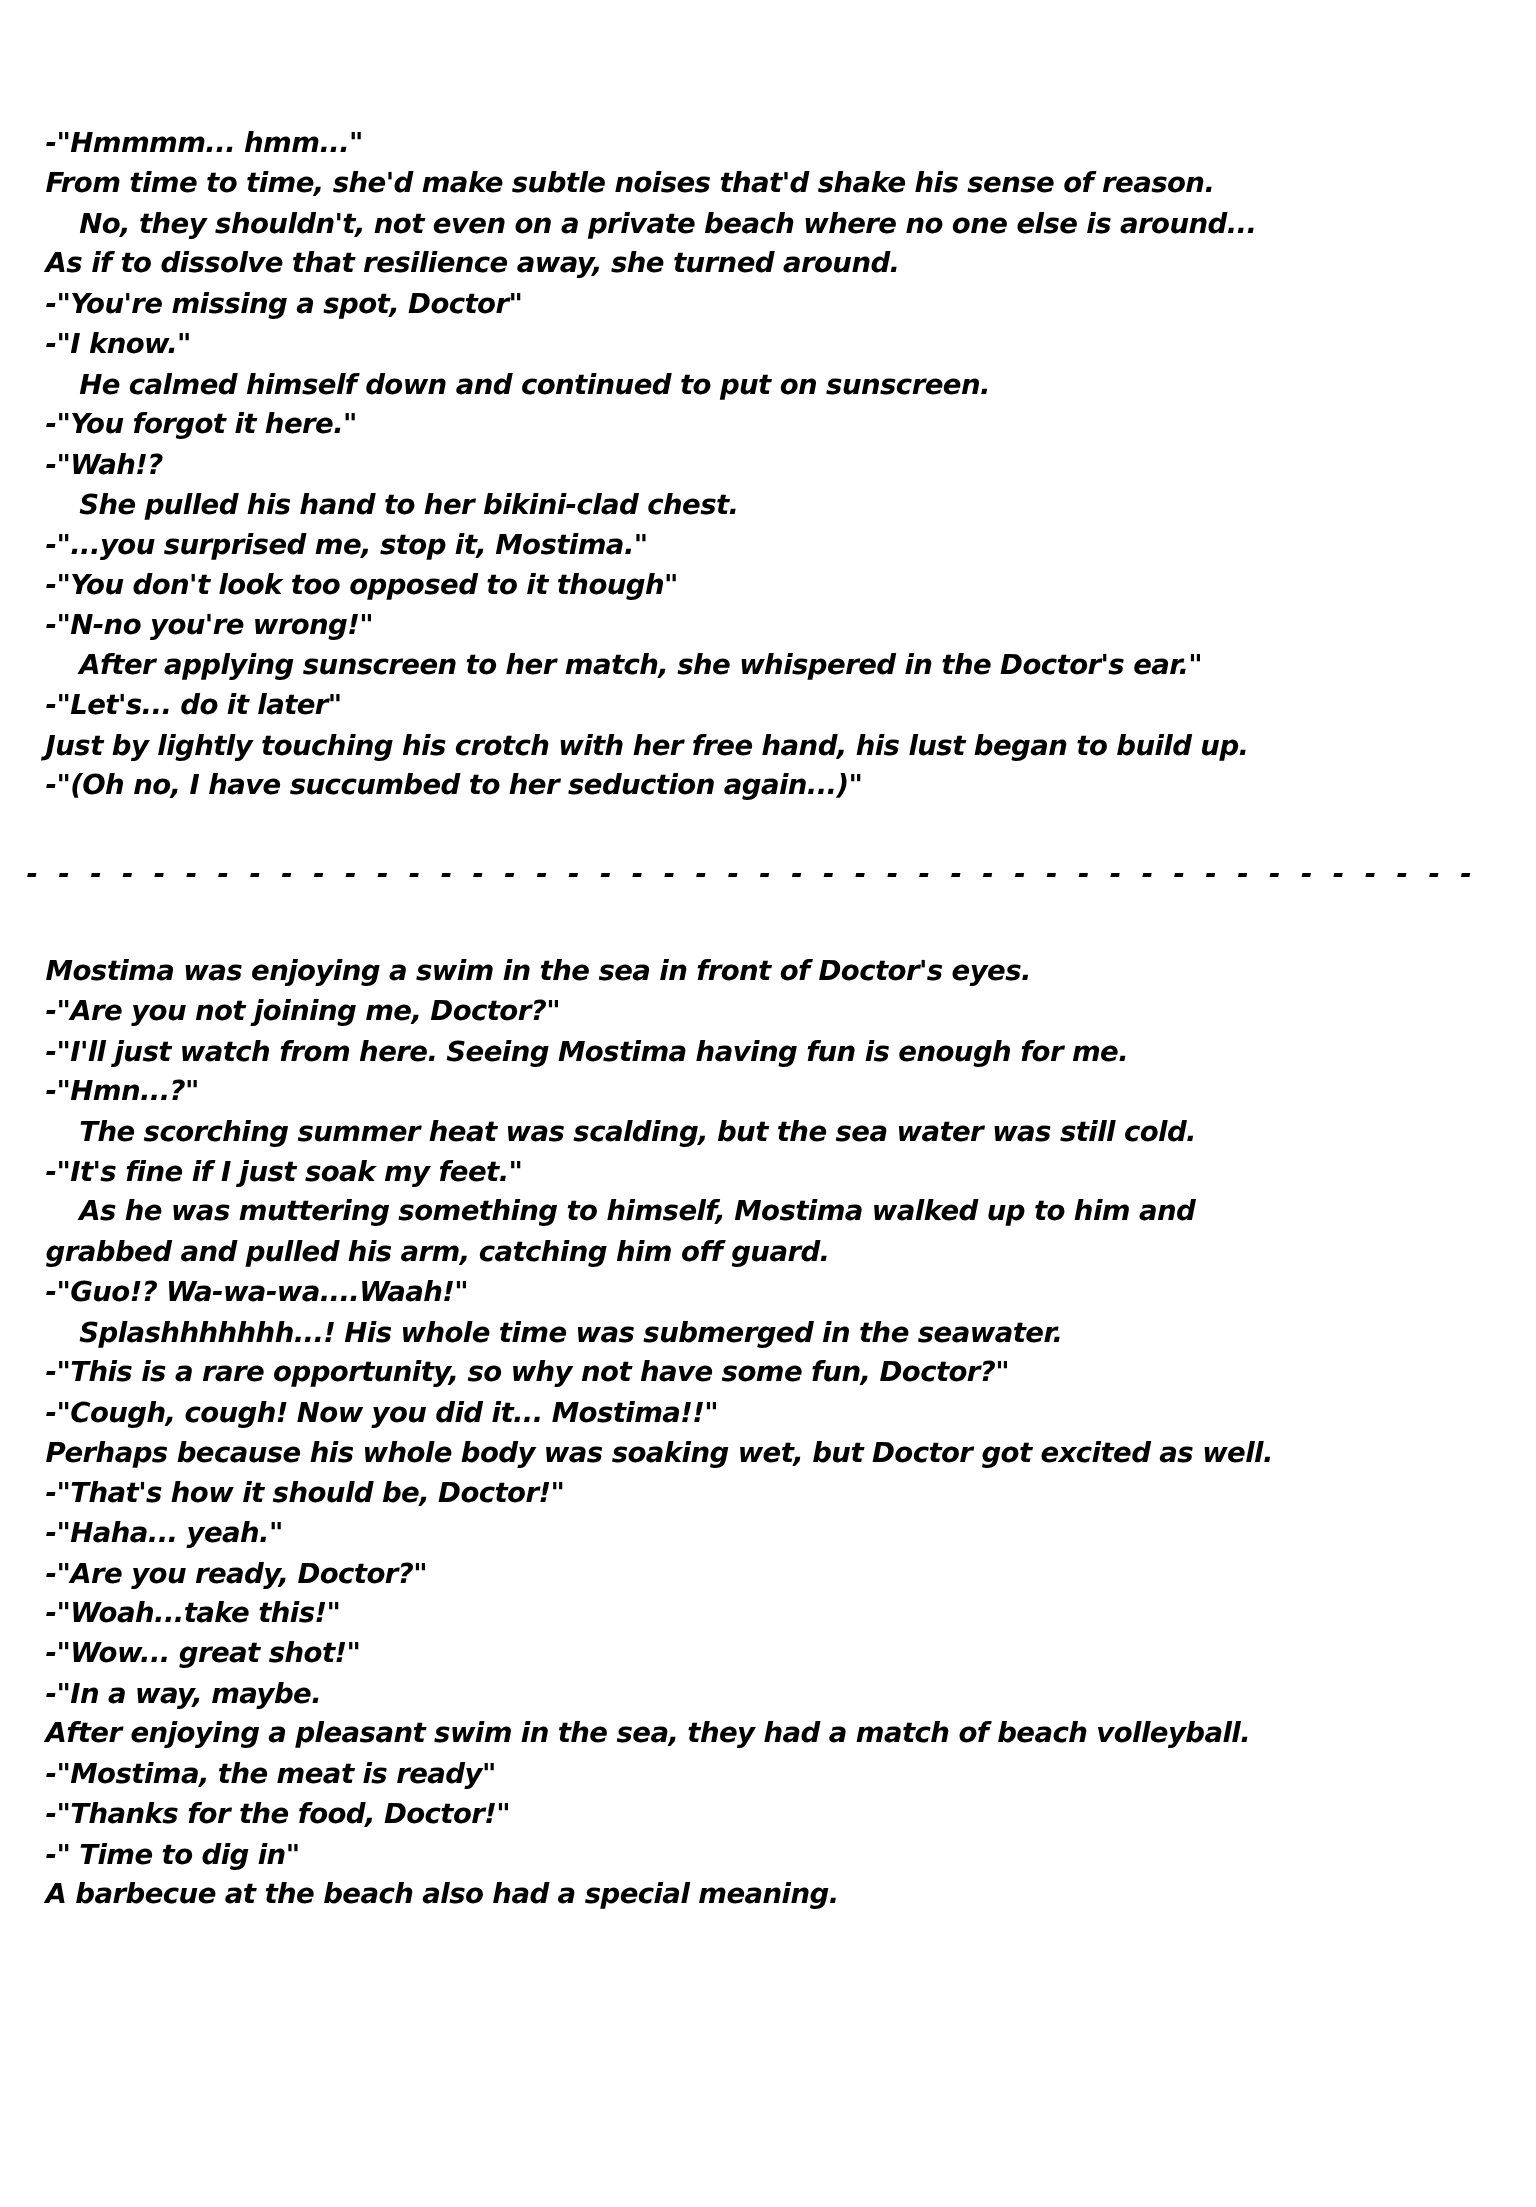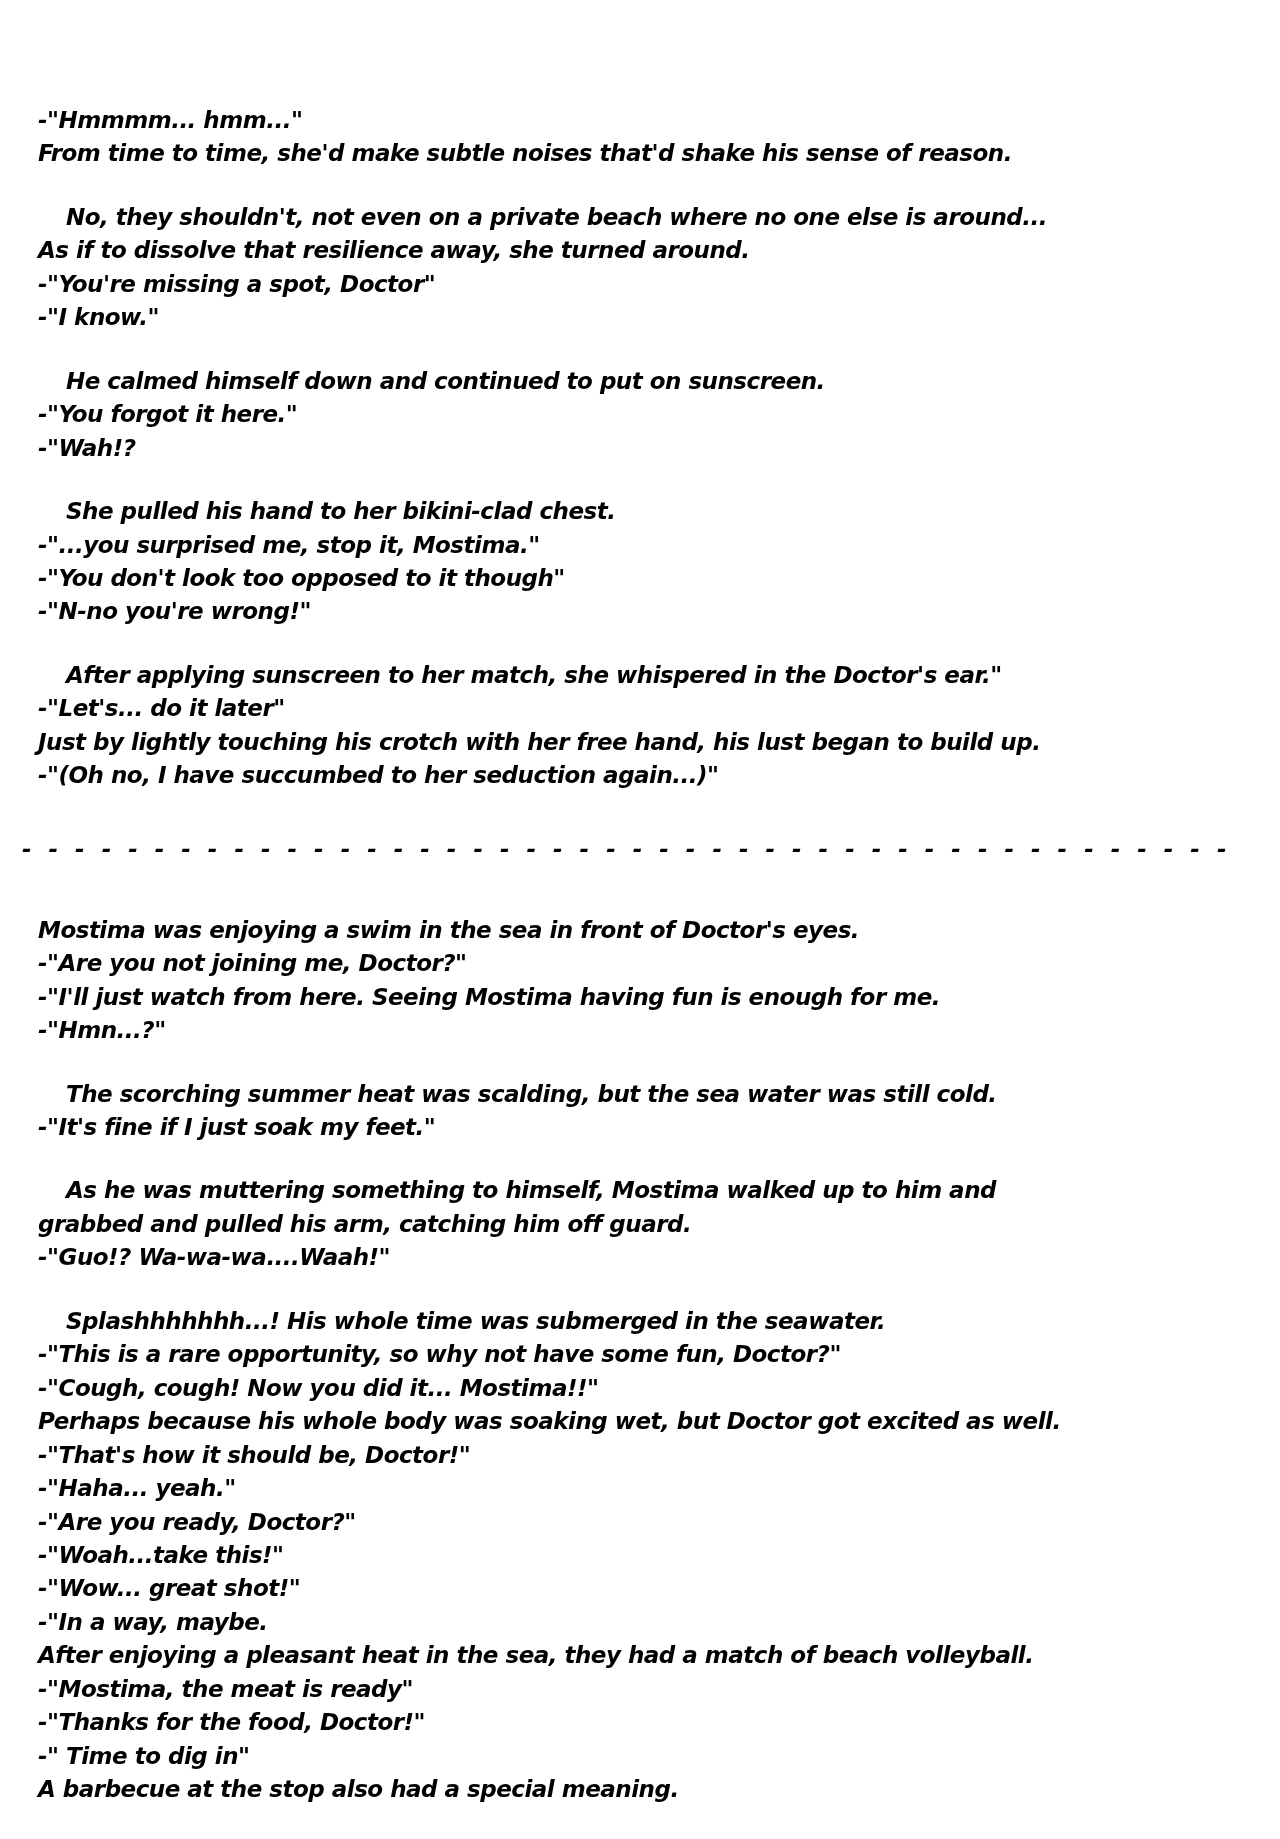--- a/index.html
+++ b/index.html
@@ -25,21 +25,20 @@
     font-style: italic;
     font-weight: bold;
     font-size: 23px;
     line-height: 33.45px;
     letter-spacing: -0.5px;
     white-space: nowrap;
     color: #000000;
   }
   .line.indent {
     padding-left: 28px;
-    margin-top: 30px;
   }
   .divider {
     font-style: italic;
     font-weight: bold;
     font-size: 23px;
     line-height: 33px;
     letter-spacing: 0;
     word-spacing: 9px;
     white-space: nowrap;
     overflow: hidden;
@@ -86,19 +85,19 @@
       <div class="line indent">Splashhhhhhh...! His whole time was submerged in the seawater.</div>
       <div class="line">-"This is a rare opportunity, so why not have some fun, Doctor?"</div>
       <div class="line">-"Cough, cough! Now you did it... Mostima!!"</div>
       <div class="line">Perhaps because his whole body was soaking wet, but Doctor got excited as well.</div>
       <div class="line">-"That's how it should be, Doctor!"</div>
       <div class="line">-"Haha... yeah."</div>
       <div class="line">-"Are you ready, Doctor?"</div>
       <div class="line">-"Woah...take this!"</div>
       <div class="line">-"Wow... great shot!"</div>
       <div class="line">-"In a way, maybe.</div>
-      <div class="line">After enjoying a pleasant heat in the sea, they had a match of beach volleyball.</div>
+      <div class="line">After enjoying a pleasant swim in the sea, they had a match of beach volleyball.</div>
       <div class="line">-"Mostima, the meat is ready"</div>
       <div class="line">-"Thanks for the food, Doctor!"</div>
       <div class="line">-" Time to dig in"</div>
-      <div class="line">A barbecue at the stop also had a special meaning.</div>
+      <div class="line">A barbecue at the beach also had a special meaning.</div>
     </section>
 </main>
 
 </body></html>

